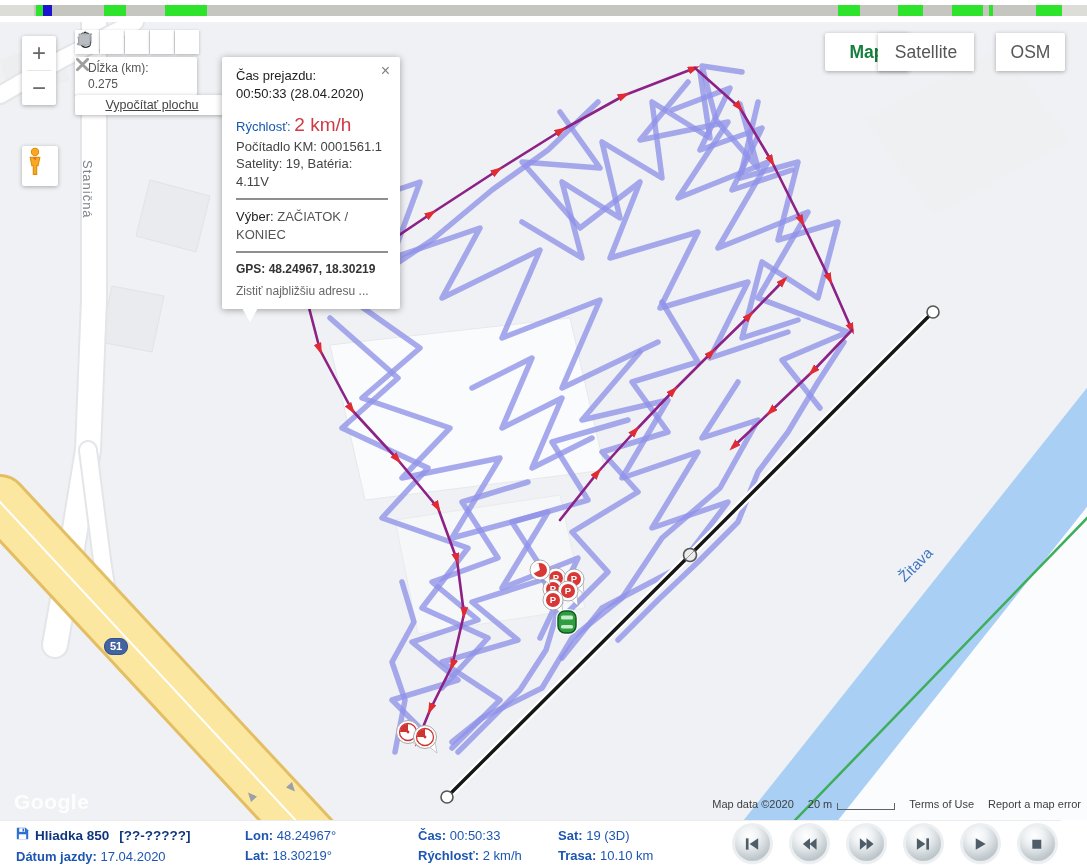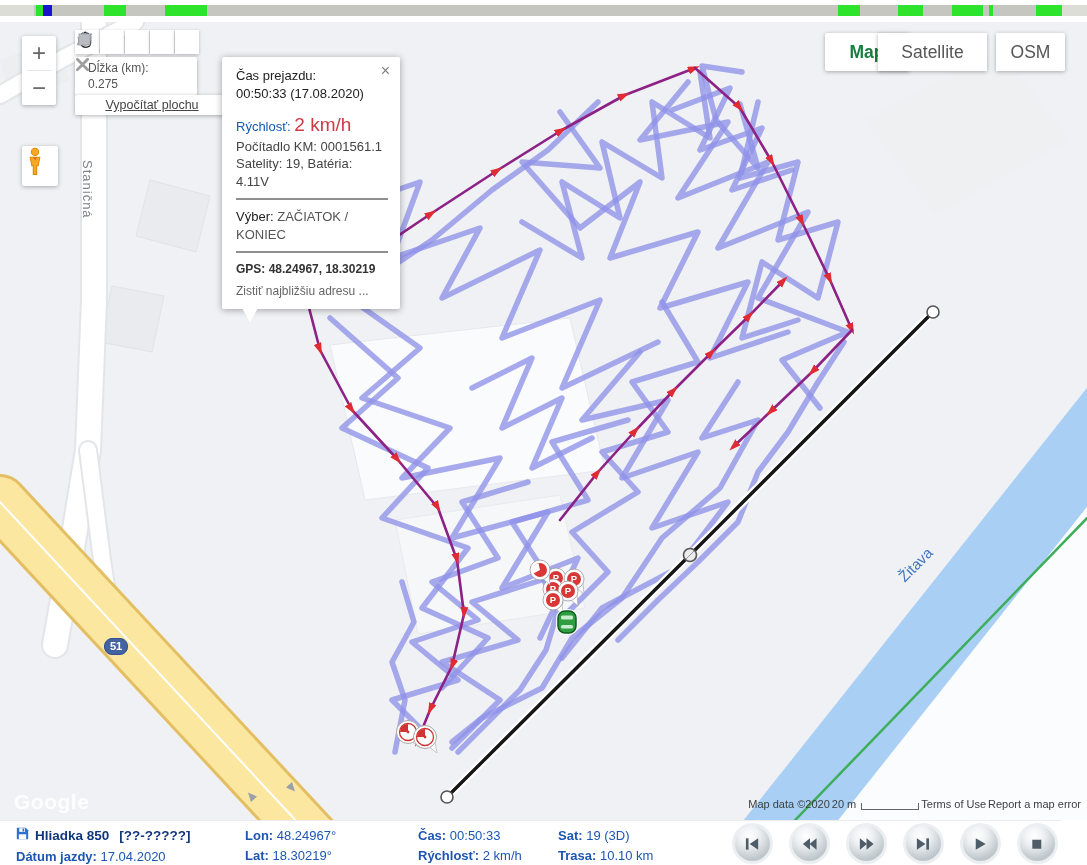--- a/index.html
+++ b/index.html
@@ -24,21 +24,21 @@
   .tool{width:24px;height:24px;background:#fff;box-shadow:0 1px 3px rgba(0,0,0,.25);
         display:flex;align-items:center;justify-content:center;cursor:pointer;}
   .measurebox{left:75px;top:35px;width:122px;padding:4px 6px;display:flex;gap:7px;align-items:center;box-sizing:border-box;}
   .mtext{font-size:12px;color:#555;line-height:1.3;}
   .arealink{left:75px;top:73px;width:122px;text-align:center;padding:3px 16px;font-size:12.5px;color:#444;}
   .arealink span{text-decoration:underline;cursor:pointer;}
   
   .layerbtn{position:absolute;top:11px;height:38px;background:#fff;box-shadow:0 1px 4px rgba(0,0,0,.3);
             font-size:17.5px;color:#565656;display:flex;align-items:center;justify-content:center;cursor:pointer;}
   .lyr-map{left:825px;width:84px;color:#15803d;font-weight:bold;border-radius:2px 0 0 2px;}
-  .lyr-sat{left:878px;width:109px;}
+  .lyr-sat{left:878px;width:96px;}
   .lyr-osm{left:996px;width:69px;border-radius:0 2px 2px 0;}
   
   .popup{position:absolute;left:222px;top:35px;width:178px;background:#fff;border-radius:2px;
          box-shadow:0 1px 7px rgba(0,0,0,.35);padding:10px 12px 10px 14px;box-sizing:border-box;
          font-size:13px;color:#222;line-height:1.35;z-index:5;}
   .popup:after{content:"";position:absolute;left:20px;bottom:-13px;width:0;height:0;
          border-left:8px solid transparent;border-right:8px solid transparent;border-top:14px solid #fff;}
   .pclose{position:absolute;top:6px;right:10px;color:#818181;font-size:16px;line-height:1;cursor:pointer;}
   .speedline{margin-top:10px;}
   .speedlbl{color:#1558b0;}
@@ -49,21 +49,21 @@
   .gps{font-size:12px;font-weight:bold;color:#333;}
   .addr{font-size:12px;color:#666;margin-top:5px;cursor:pointer;}
   
   .street-label{position:absolute;left:80px;top:138px;writing-mode:vertical-rl;color:#7d838a;
                 font-size:13px;letter-spacing:1px;}
   .river-label{position:absolute;left:895px;top:534px;transform:rotate(-45deg);color:#4176c4;font-size:15px;}
   .shield{position:absolute;left:104px;top:616px;background:#44649f;border:1px solid #2f4f96;color:#fff;
           font-size:11px;font-weight:bold;padding:1px 5px 2px;border-radius:8px;}
   .glogo{position:absolute;left:14px;top:768px;color:#fff;opacity:.92;font-size:21px;font-weight:bold;
          letter-spacing:.5px;}
-  .attrib{position:absolute;right:6px;top:776px;display:flex;gap:2px;align-items:center;
+  .attrib{position:absolute;right:6px;top:776px;display:flex;gap:14px;align-items:center;
           font-size:11px;color:#3c4043;}
   .scalewrap{display:flex;align-items:flex-end;gap:5px;}
   .scalebar{width:56px;height:6px;border-left:1.5px solid #5f6368;border-right:1.5px solid #5f6368;
             border-bottom:1.5px solid #5f6368;}
   
   .statusbar{position:absolute;left:0;top:820px;width:1061px;height:45px;background:#fff;border-top:1px solid #ececec;box-sizing:border-box;}
   .sbcol{position:absolute;top:5px;font-size:13px;color:#1d56b2;line-height:1.55;white-space:nowrap;}
   .sbcol b{color:#1d56b2;}
   .c1{left:16px;}.c2{left:245px;}.c3{left:418px;}.c4{left:558px;}
   .vtitle{font-size:13.5px;font-weight:bold;color:#10367e;display:flex;align-items:center;gap:6px;}
@@ -274,21 +274,21 @@
     <span>Vypočítať plochu</span>
   </div>
 
   <div class="layerbtn lyr-map">Map</div>
   <div class="layerbtn lyr-sat">Satellite</div>
   <div class="layerbtn lyr-osm">OSM</div>
 
   <div class="popup">
     <span class="pclose">×</span>
     <div>Čas prejazdu:</div>
-    <div>00:50:33 (17.08.2020)</div>
+    <div>00:50:33 (28.04.2020)</div>
     <div class="speedline">
       <span class="speedlbl">Rýchlosť:</span>
       <span class="speedval">2 km/h</span>
     </div>
     <div class="sub">Počítadlo KM: 0001561.1</div>
     <div class="sub">Satelity: 19, Batéria: 4.11V</div>
     <hr>
     <div>
       <span>Výber:</span>
       <span class="selval">ZAČIATOK / KONIEC</span>

